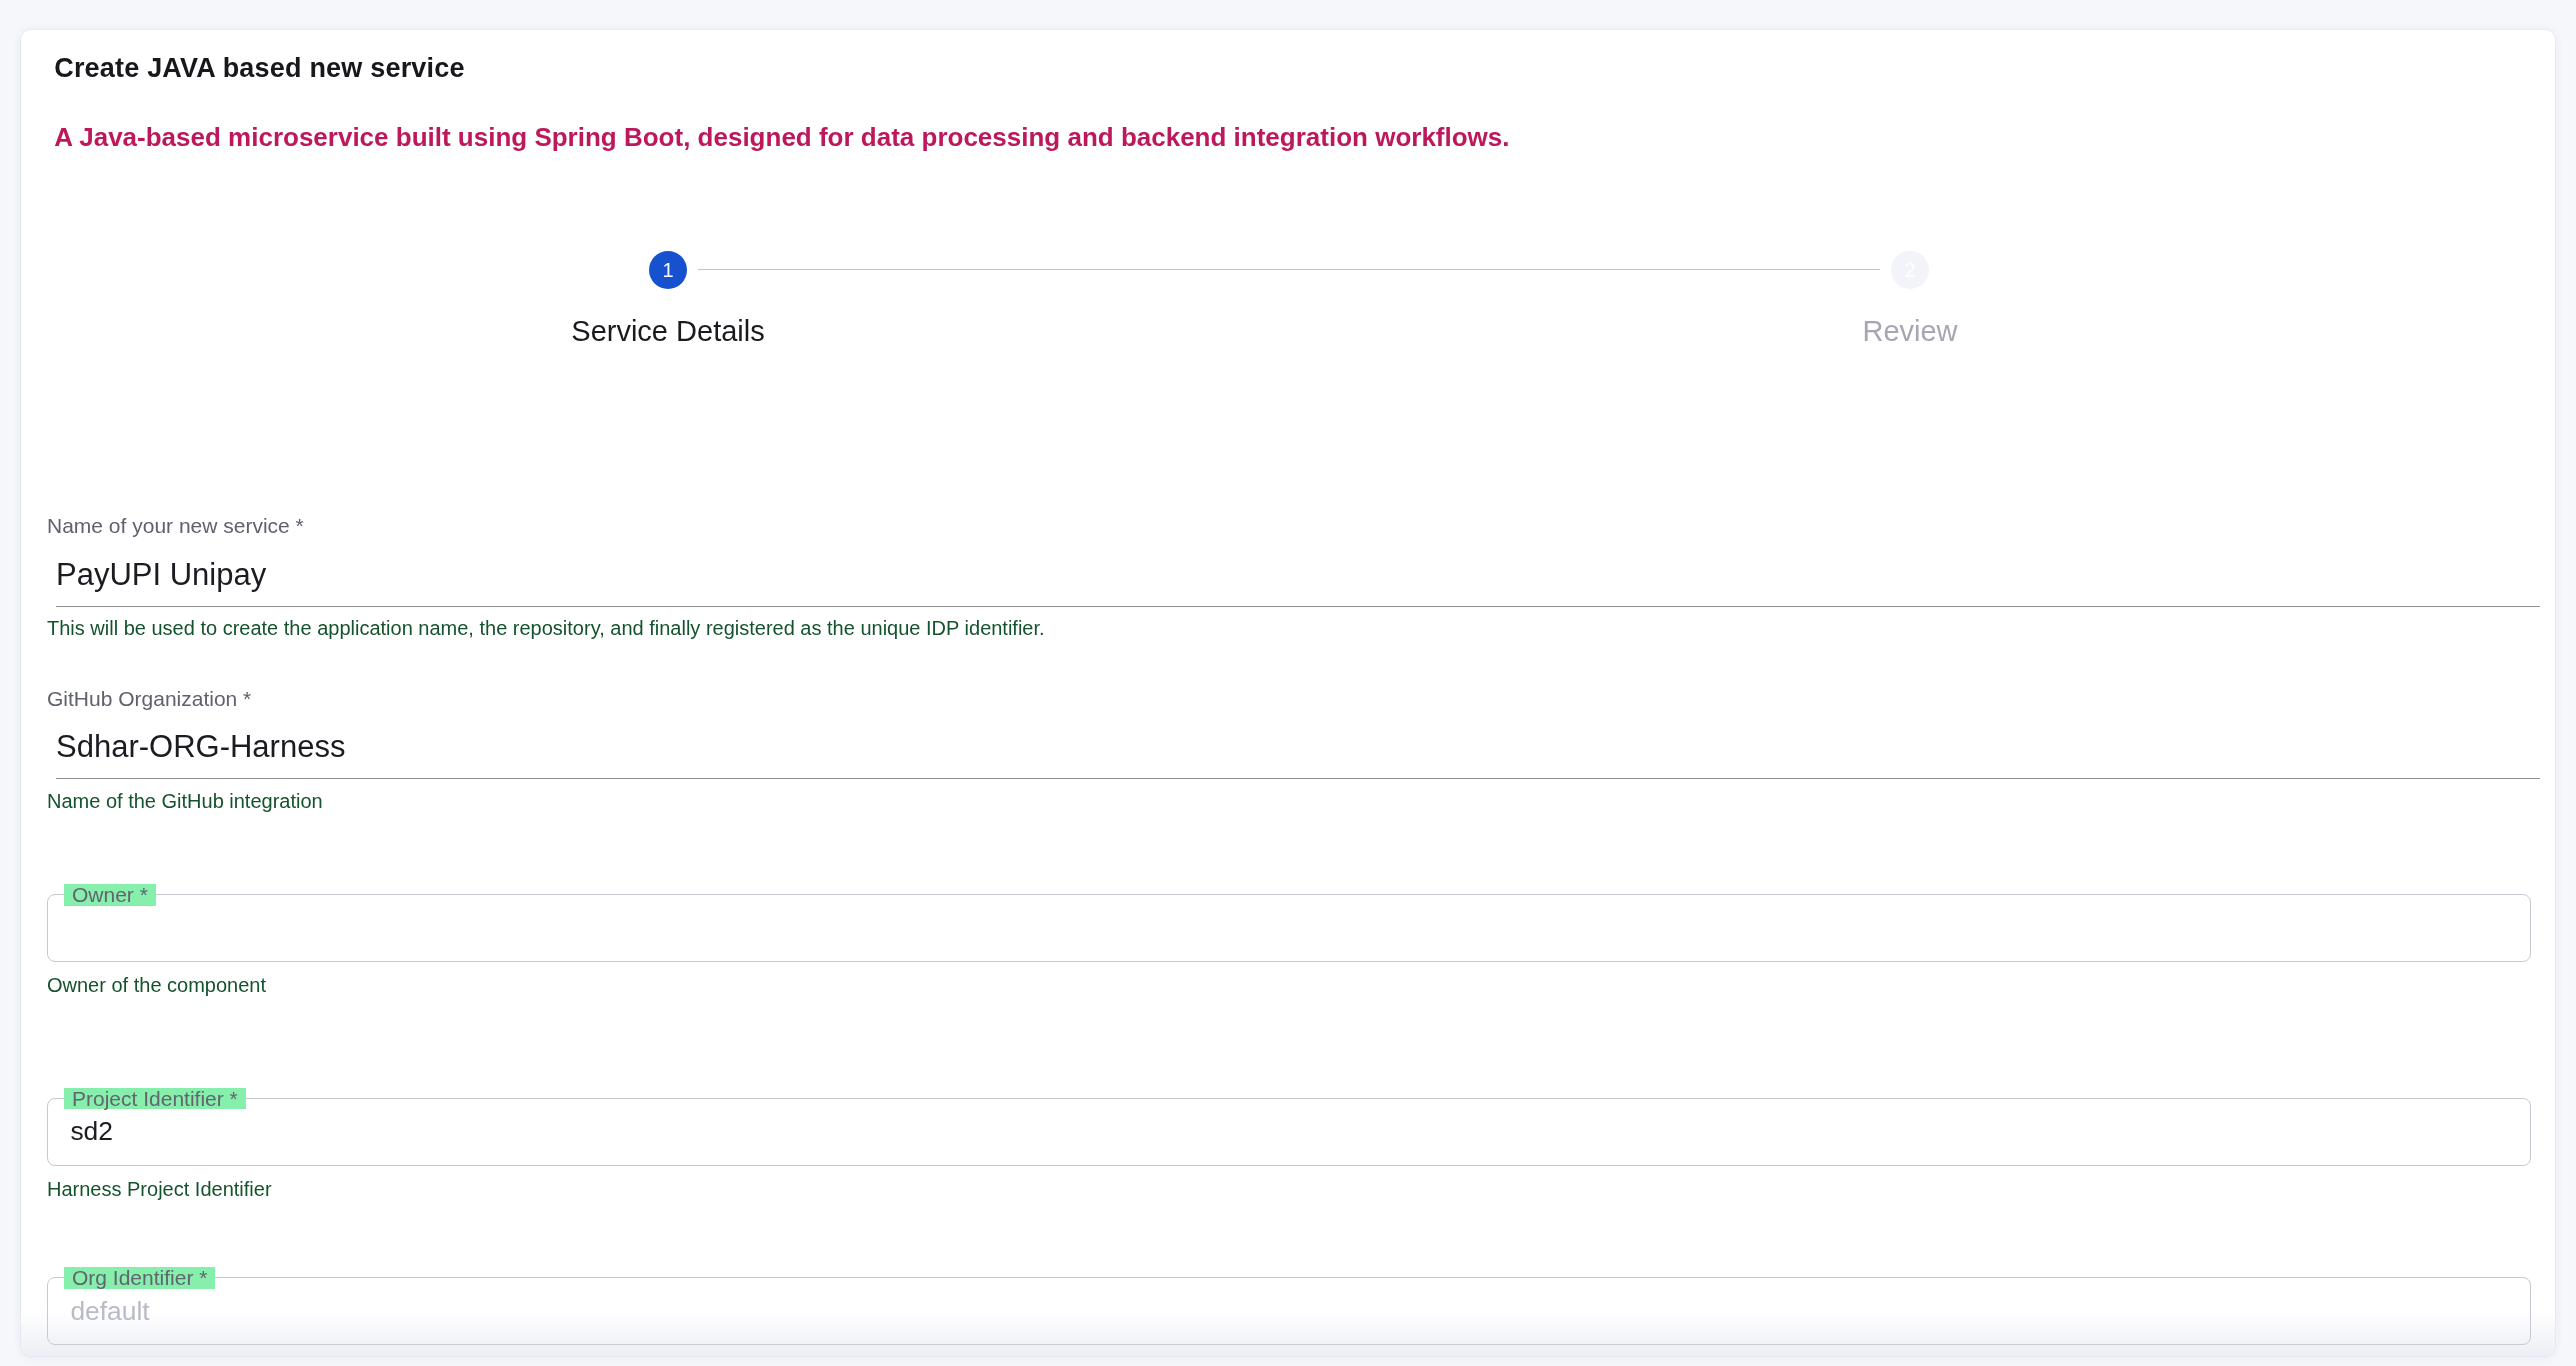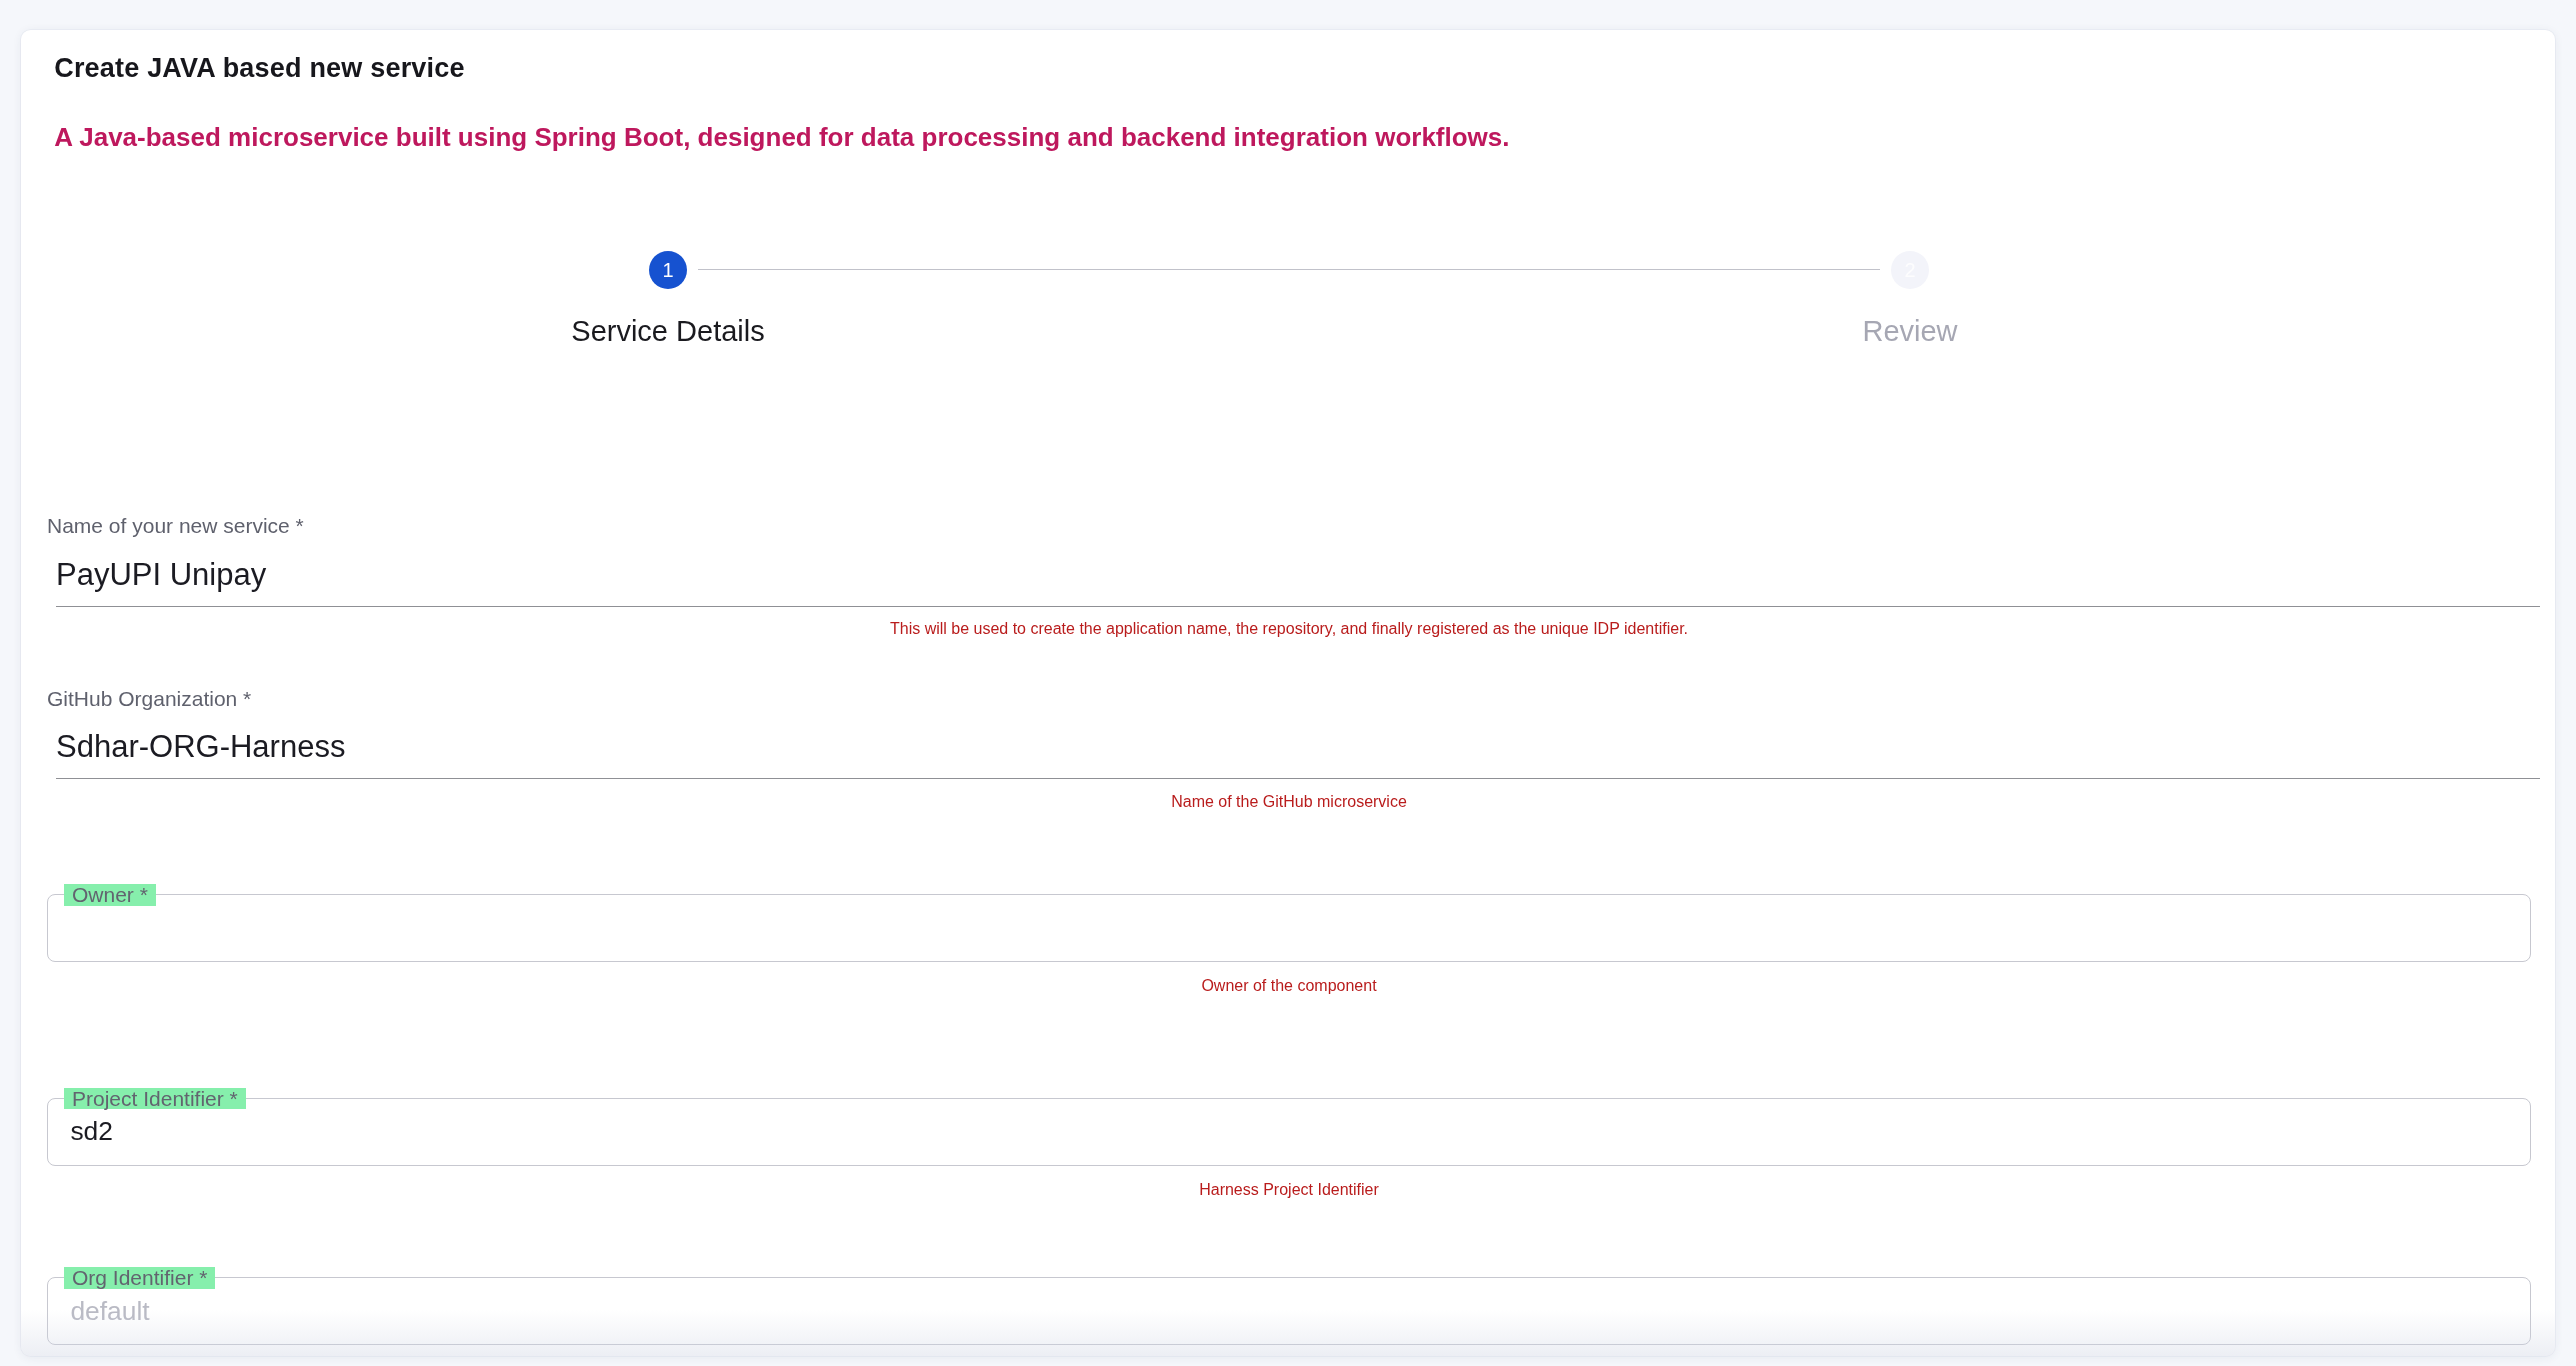--- a/index.html
+++ b/index.html
@@ -107,24 +107,23 @@
     border: none;
     border-bottom: 1.6px solid #8f9095;
     outline: none;
     background: transparent;
     font-family: inherit;
     font-size: 31px;
     color: #1b1b22;
   }
   .helper {
     margin-top: 11.2px;
-    font-size: 16px;
+    font-size: 20px;
     line-height: 21.6px;
-    color: #b91c1c;
-    text-align: center;
+    color: #14532d;
   }
 
   .std-field-2 { margin-top: 48px; }
 
   .outl-field { position: relative; }
   .outl-field-owner   { margin-top: 82px; }
   .outl-field-project { margin-top: 101px; }
   .outl-field-org     { margin-top: 77px;  }
 
   .outl-box {
@@ -199,21 +198,21 @@
 
       <div class="std-field">
         <div class="f-label">Name of your new service *</div>
         <input class="std-input" type="text" value="PayUPI Unipay" style="">
         <div class="helper">This will be used to create the application name, the repository, and finally registered as the unique IDP identifier.</div>
       </div>
 
       <div class="std-field std-field-2">
         <div class="f-label">GitHub Organization *</div>
         <input class="std-input" type="text" value="Sdhar-ORG-Harness" style="">
-        <div class="helper">Name of the GitHub microservice</div>
+        <div class="helper">Name of the GitHub integration</div>
       </div>
 
       <div class="outl-field outl-field-owner">
         <div class="outl-box">
           <span class="outl-label">Owner *</span>
         </div>
         <div class="helper">Owner of the component</div>
       </div>
 
       <div class="outl-field outl-field-project">

